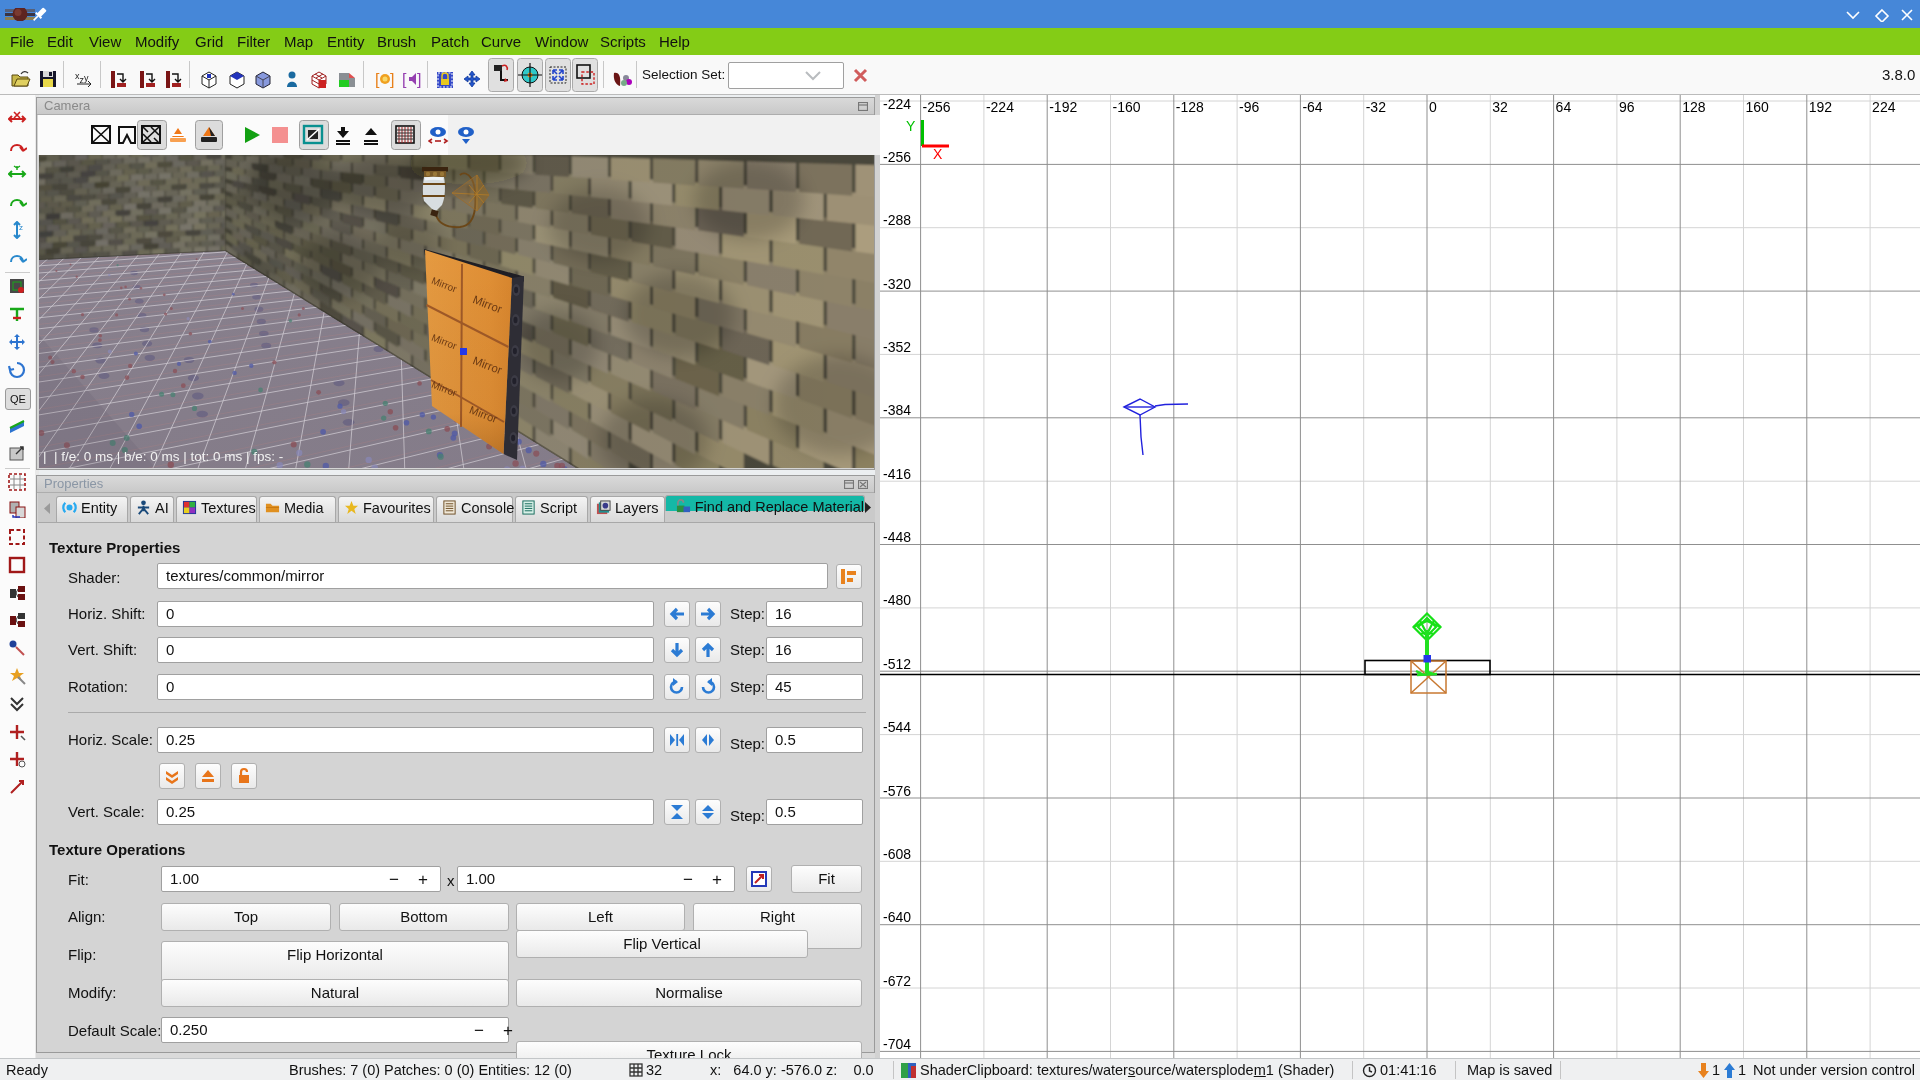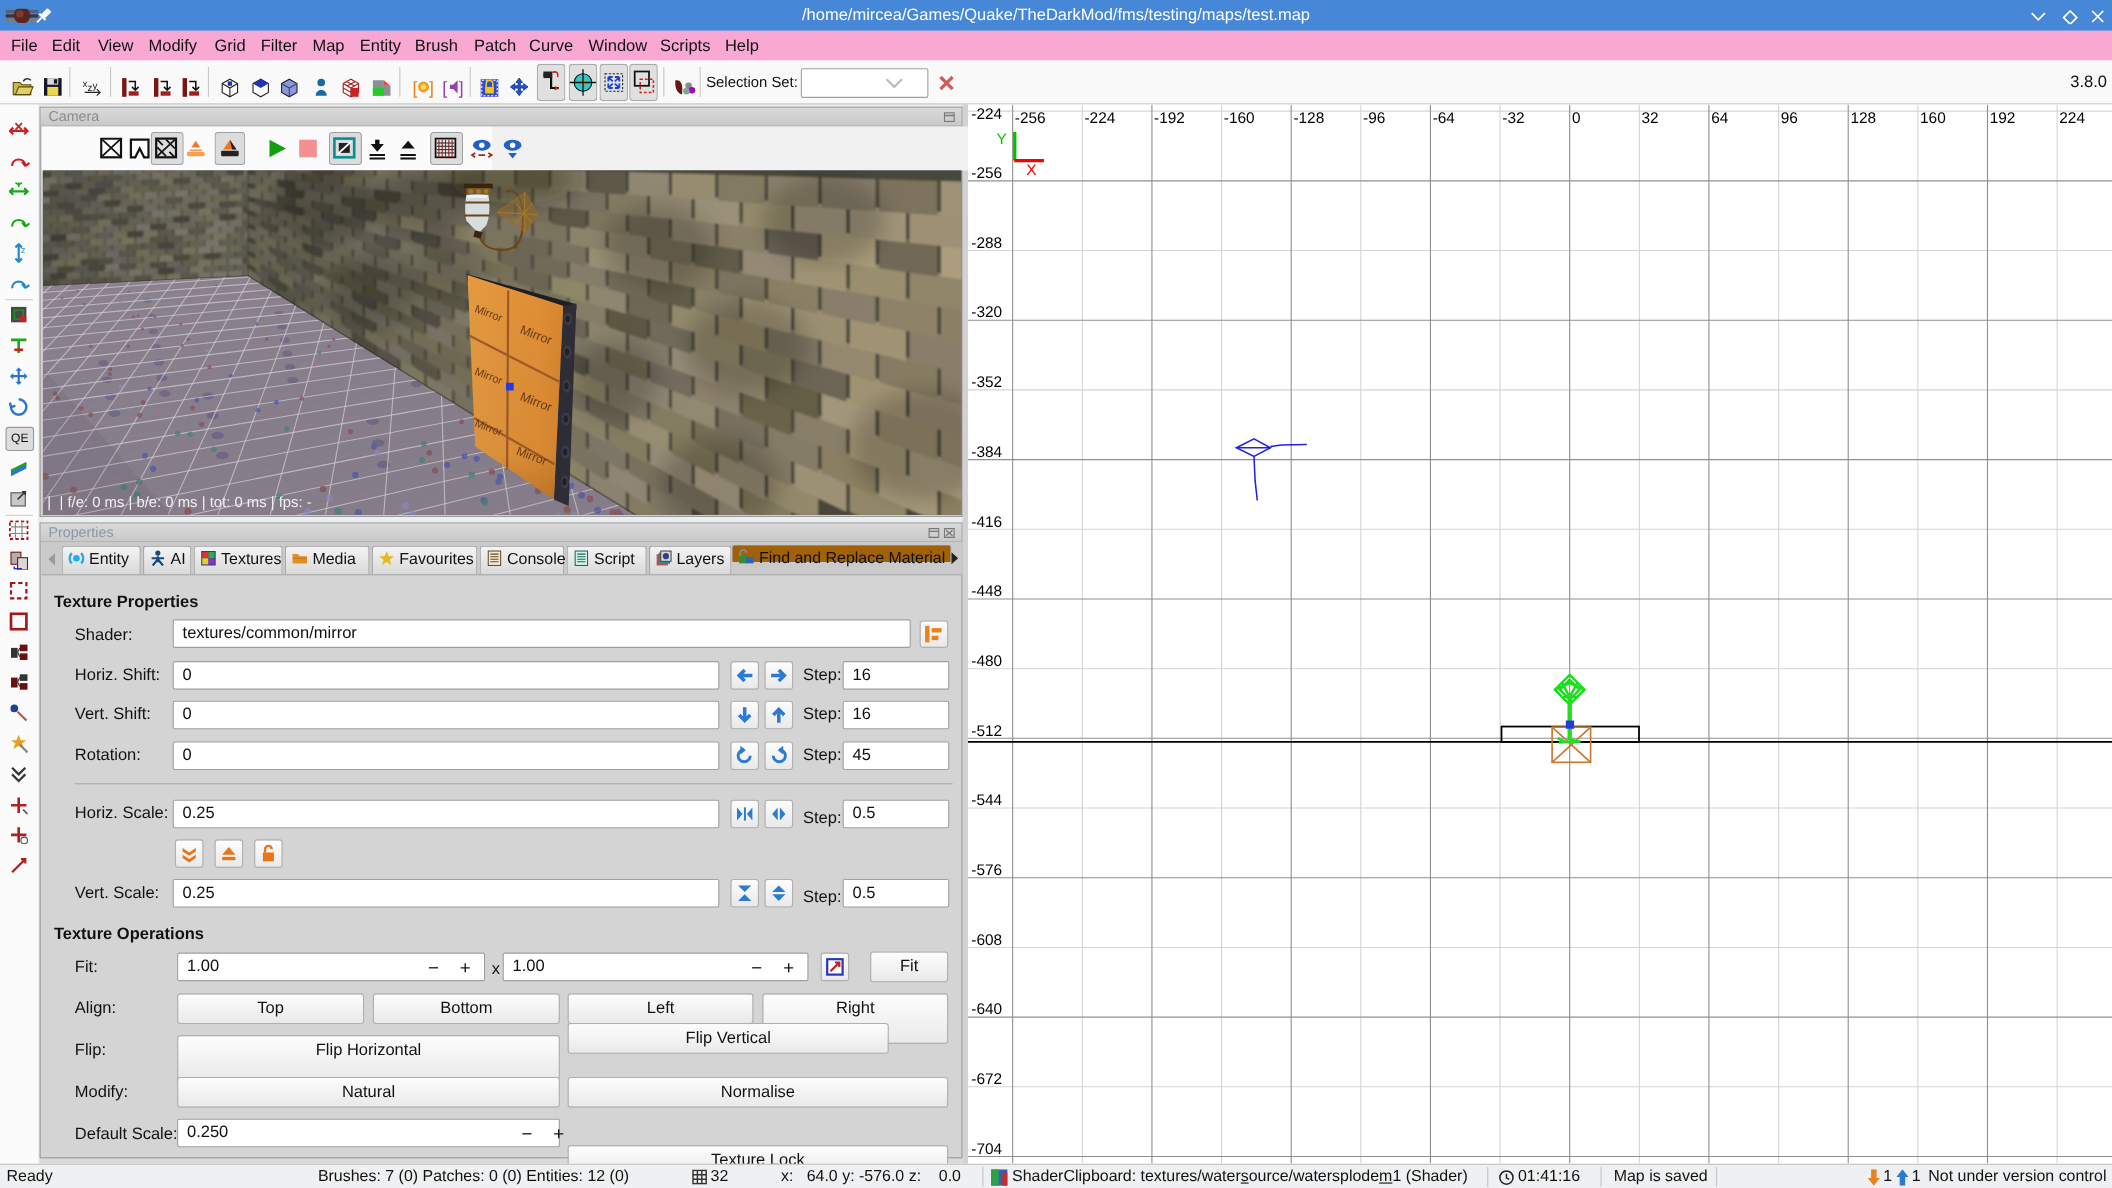--- a/index.html
+++ b/index.html
@@ -1,18 +1,18 @@
 <!DOCTYPE html>
 <html><head><meta charset="utf-8"><style>
 *{margin:0;padding:0;box-sizing:border-box}
 html,body{width:1920px;height:1080px;overflow:hidden;font-family:"Liberation Sans",sans-serif}
 body{position:relative;background:#eceff1}
 .abs{position:absolute}
 .titlebar{left:0;top:0;width:1920px;height:28px;background:#4687d8;color:#fff}
-.menubar{left:0;top:28px;width:1920px;height:27px;background:#f9a8d4}
+.menubar{left:0;top:28px;width:1920px;height:27px;background:#84cc16}
 .menubar span{position:absolute;top:5px;font-size:15px;color:#111}
 .toolbar{left:0;top:55px;width:1920px;height:40px;background:#f9f9f9;border-bottom:1px solid #bbb}
 .tsep{position:absolute;top:6px;width:1px;height:27px;background:#c8c8c8}
 .statusbar{left:0;top:1058px;width:1920px;height:22px;background:#eff0f1;border-top:1px solid #c3c6c8;font-size:14.5px;color:#111}
 .statusbar span{position:absolute;top:3px;white-space:pre}
 .ssep{position:absolute;top:2px;width:1px;height:18px;background:#c4c4c4}
 .leftbar{left:0;top:95px;width:35px;height:963px;background:#fbfbfb}
 .panel{background:#d4d4d4;border:1px solid #9a9a9a}
 .ptitle{position:absolute;left:0;top:0;width:100%;height:17px;background:linear-gradient(#d9d9d9,#c9c9c9);border-bottom:1px solid #adadad;font-size:13px;color:#8a96a5;padding-left:7px;line-height:16px}
 .input{position:absolute;background:#fff;border:1px solid #a0a0a0;border-radius:2px;font-size:15px;color:#111;padding-left:8px;line-height:24px}
@@ -29,21 +29,20 @@
       <circle cx="15" cy="6" r="7.5" fill="#5e2420"></circle>
       <circle cx="13" cy="4.5" r="3.5" fill="#7a3a30"></circle>
     </svg>
     <svg class="abs" style="left:32px;top:6px" width="16" height="17">
       <g transform="rotate(45 8 8)">
         <rect x="5.5" y="1" width="5" height="9" rx="1" fill="#fff"></rect>
         <rect x="4" y="9" width="8" height="2" fill="#fff"></rect>
         <rect x="7.2" y="11" width="1.6" height="6" fill="#fff"></rect>
       </g>
     </svg>
-    <div class="abs" style="left:0;top:5px;width:1920px;text-align:center;font-size:15px">/home/mircea/Games/Quake/TheDarkMod/fms/testing/maps/test.map</div>
     <svg class="abs" style="left:1845px;top:8px" width="70" height="14" fill="none" stroke="#fff" stroke-width="1.6">
       <path d="M2,4 L8,10 L14,4"></path>
       <path d="M37,2 L43,8 L37,14 L31,8 Z"></path>
       <path d="M57,2 L67,12 M67,2 L57,12"></path>
     </svg>
   </div>
 <div class="abs menubar">
     <span style="left:10px">File</span>
     <span style="left:47px">Edit</span>
     <span style="left:89px">View</span>
@@ -1367,21 +1366,21 @@
       <div class="tab" style="left:477px;width:73px;padding:3px 0 0 5px;"><svg class="ic" viewBox="0 0 16 16">
           <rect x="2" y="1" width="12" height="14" fill="#d8f0e8" stroke="#106858"></rect>
           <path d="M4,4 L12,4 M4,6.5 L12,6.5 M4,9 L12,9 M4,11.5 L12,11.5" stroke="#106858"></path>
         </svg>Script</div>
       <div class="tab" style="left:552px;width:75px;padding:3px 0 0 5px;"><svg class="ic" viewBox="0 0 16 16">
           <rect x="1" y="4" width="11" height="11" fill="#c05050"></rect>
           <rect x="3" y="2.5" width="11" height="11" fill="#209090"></rect>
           <rect x="5" y="1" width="10" height="10" fill="#d8d8d8" stroke="#444"></rect>
           <circle cx="10" cy="6" r="3" fill="#3a3a8a"></circle>
         </svg>Layers</div>
-      <div class="tab" style="left:627px;width:200px;padding:3px 0 0 5px;background:#a16207;top:2px;height:16px;"><svg class="ic" viewBox="0 0 16 16">
+      <div class="tab" style="left:627px;width:200px;padding:3px 0 0 5px;background:#14b8a6;top:2px;height:16px;text-align:right;"><svg class="ic" viewBox="0 0 16 16">
           <rect x="1" y="7" width="8" height="7" fill="#2a9040"></rect>
           <path d="M2,7 L2,4 a3,3 0 0 1 6,0" stroke="#888" stroke-width="1.8" fill="none"></path>
           <rect x="8" y="8" width="7" height="6" fill="#3060c0"></rect>
         </svg>Find and Replace Material</div>
       <svg class="abs" style="right:2px;top:8px" width="10" height="13">
         <path d="M2,1 L8,6.5 L2,12 Z" fill="#222"></path>
       </svg>
     </div>
     <div class="abs" style="left:0;top:0;width:837px;height:576px">
       <span class="lbl" style="left:12px;top:63px;font-weight:bold">Texture Properties</span>

